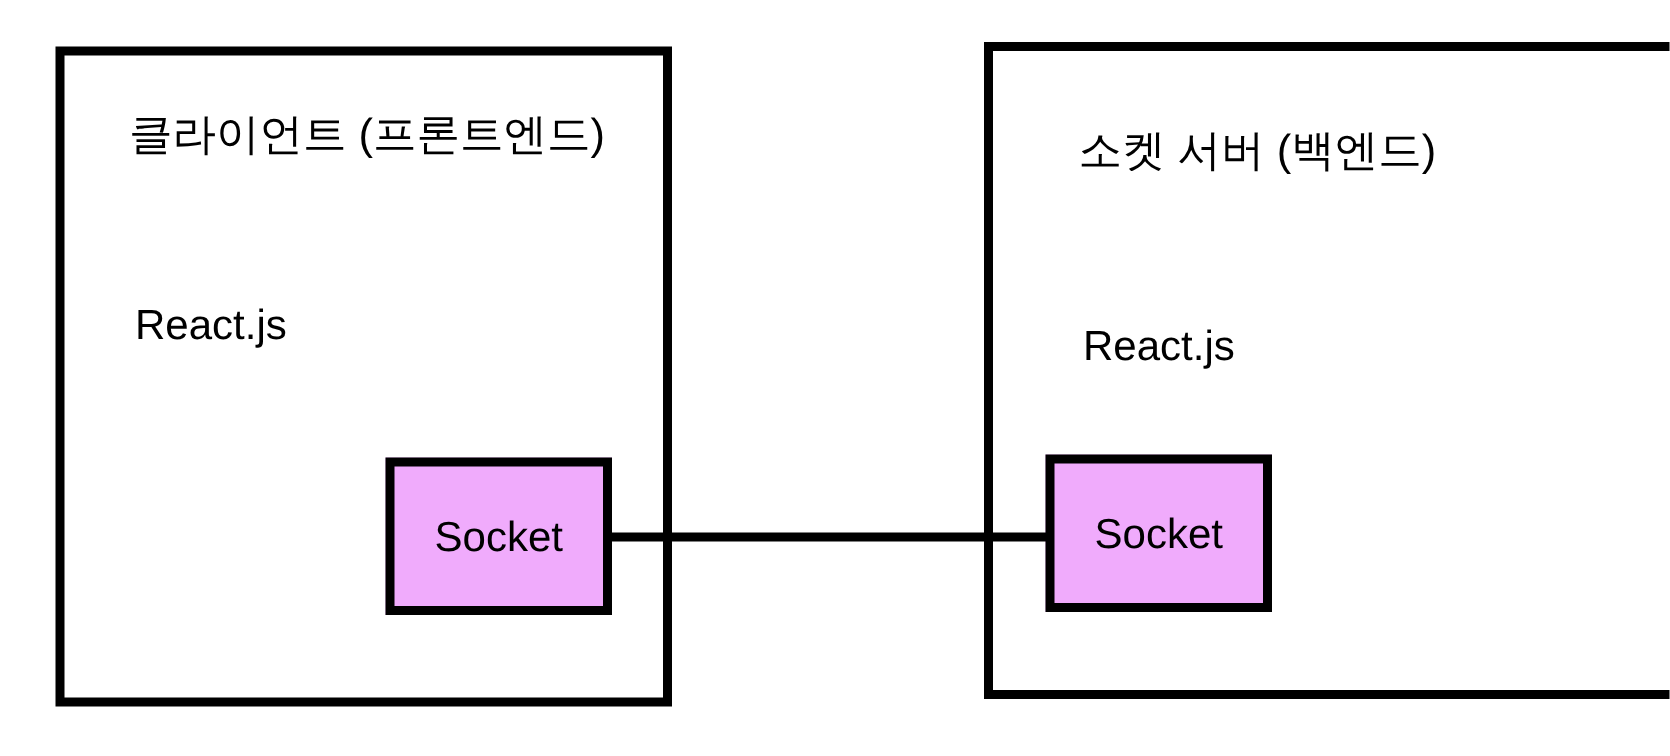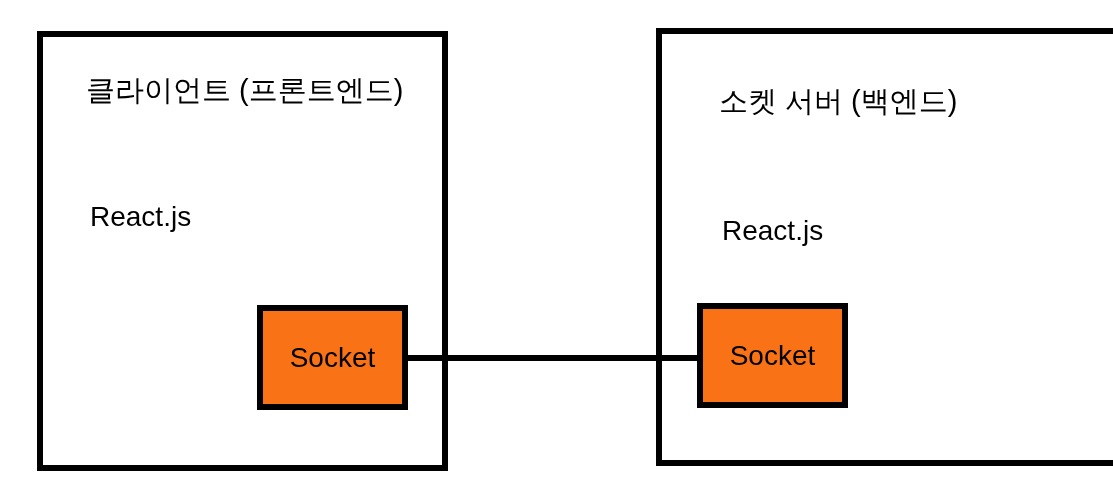--- a/index.html
+++ b/index.html
@@ -66,21 +66,21 @@
     top: 180px;
   }
   .socket-box {
     position: absolute;
     box-sizing: border-box;
     border: 6px solid #000000;
     display: flex;
     align-items: center;
     justify-content: center;
     font-size: 28px;
-    background: #f97316;
+    background: #f0abfc;
   }
   .client .socket-box {
     left: 214px;
     top: 268px;
     width: 151px;
     height: 105px;
   }
   .server .socket-box {
     left: 35px;
     top: 269px;

